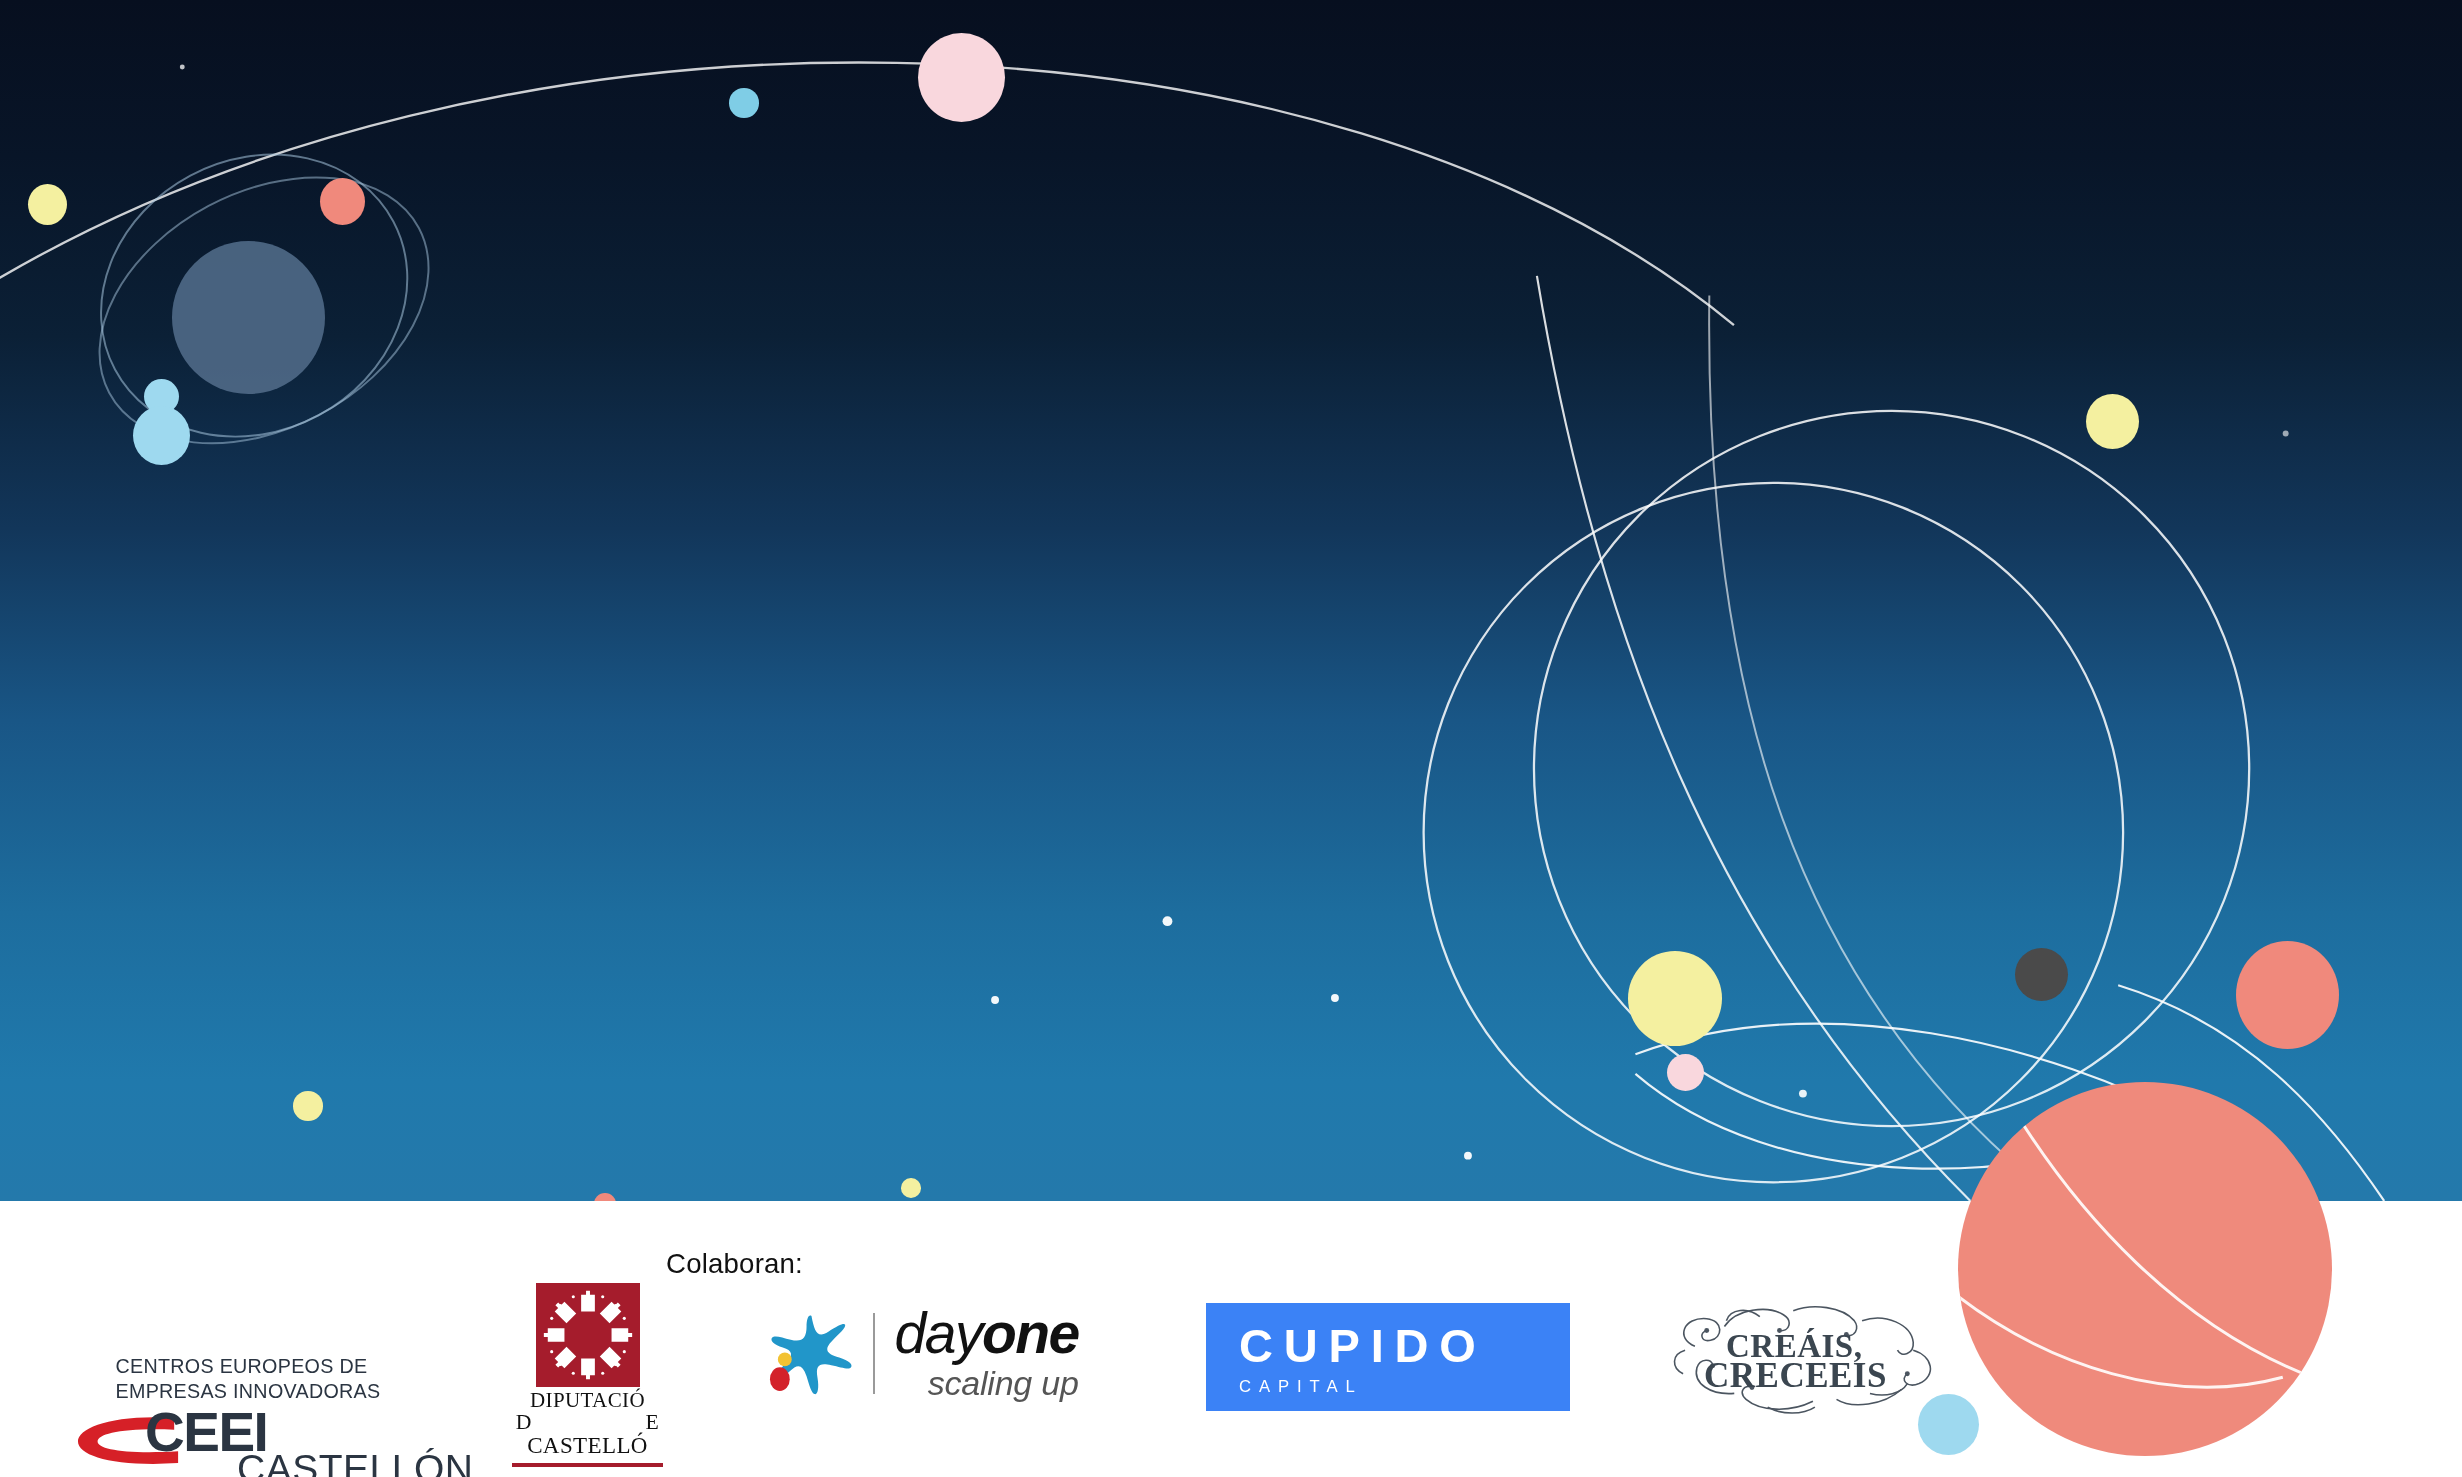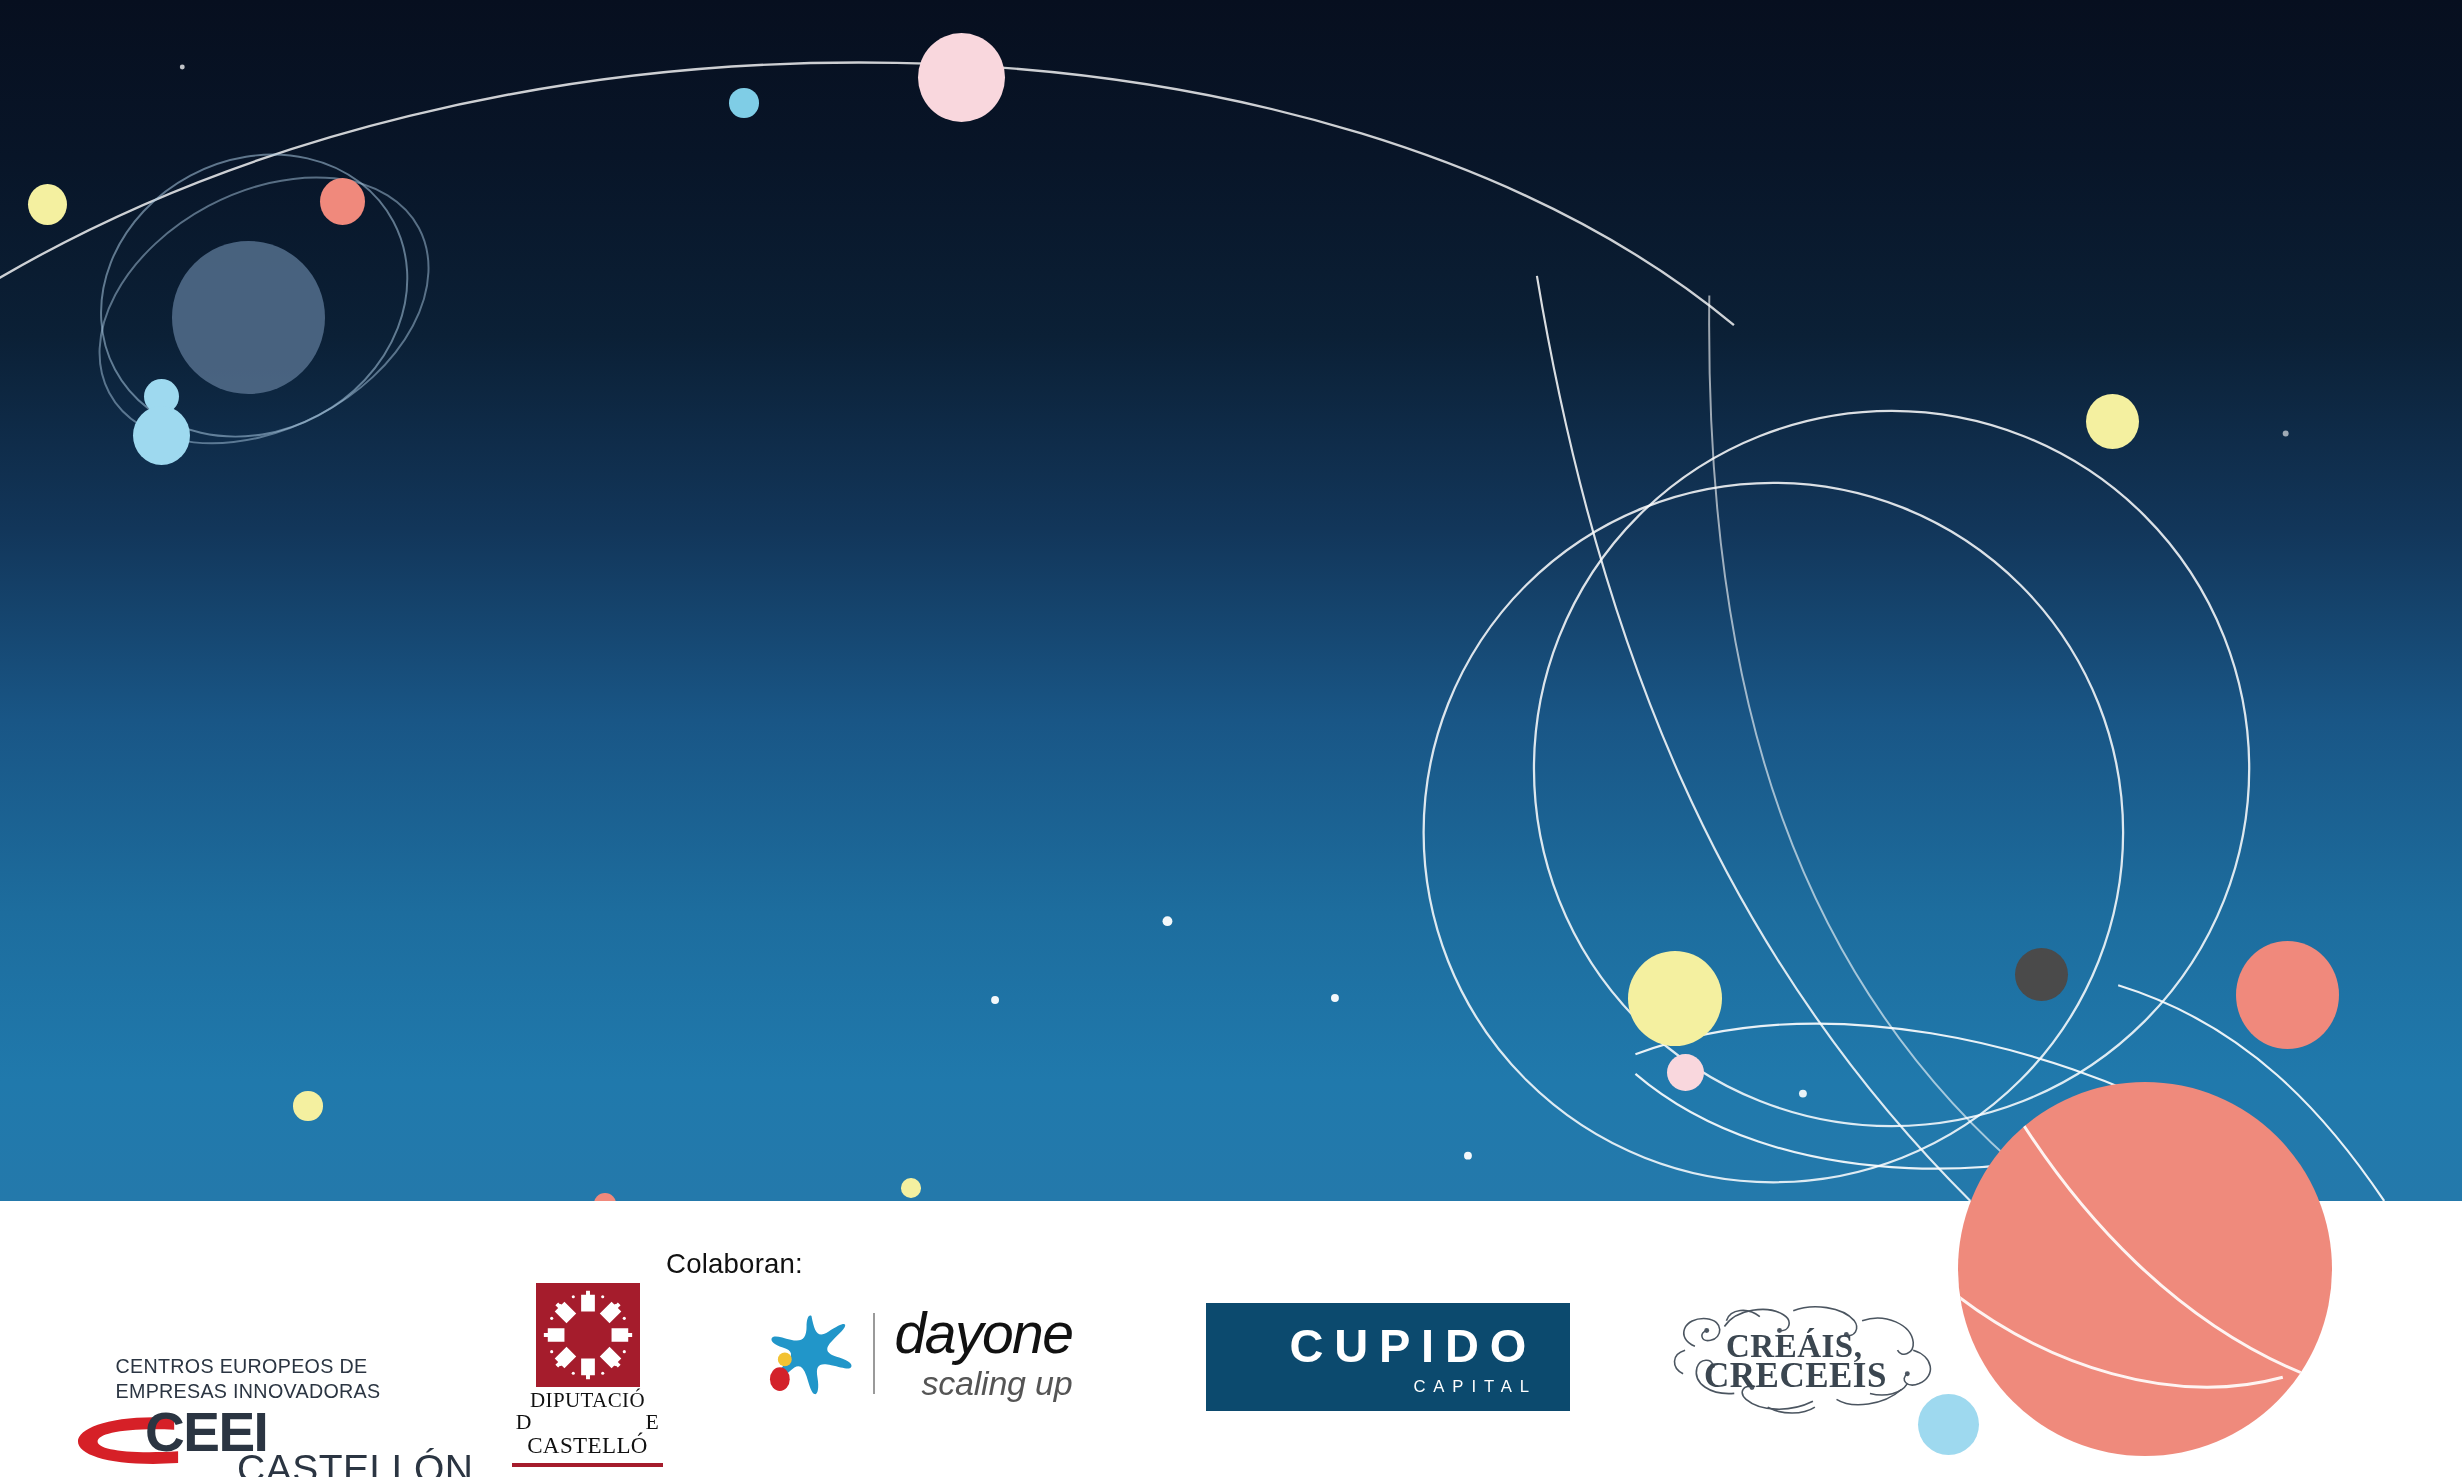--- a/index.html
+++ b/index.html
@@ -182,31 +182,31 @@
   #dip-rule { height:4.9px; background:#a51c2c; margin:3.9px 7.9px 0 7.9px; }
 
   
   #dayone { margin-left:95px; width:345px; display:flex; align-items:center; padding-top:23.6px; }
   #dayone-divider { width:2px; height:81px; background:#9a9a9a; margin:0 19.7px 0 15.8px; }
   #dayone-text { position:relative; }
   #dayone-main {
     font-family:"Liberation Sans", sans-serif;
     font-style:italic; font-size:57px; color:#111; letter-spacing:-1.5px; line-height:1;
   }
-  #dayone-main b { font-weight:400;text-align:center; }
+  #dayone-main b { font-weight:700;text-align:center; }
   #dayone-main span.lt { font-weight:400; }
   #dayone-sub {
     text-align:right; font-style:italic; font-size:34px; color:#555;
     margin-top:2px; letter-spacing:-0.2px;
   }
 
   
   #cupido { margin-left:95px; width:364px; padding-top:21.7px; }
   #cupido-box {
-    background:#0c4a6e; padding:19.7px 33px 13.8px 33px; text-align:right;
+    background:#3b82f6; padding:19.7px 33px 13.8px 33px; text-align:left;
   }
   #cupido-main {
     color:#fff; font-size:47px; font-weight:700; letter-spacing:10.8px;
     line-height:1; font-family:"Liberation Sans", sans-serif;
   }
   #cupido-sub {
     color:#fff; font-size:16.7px; letter-spacing:7.9px; margin-top:7.9px;
   }
 
   

